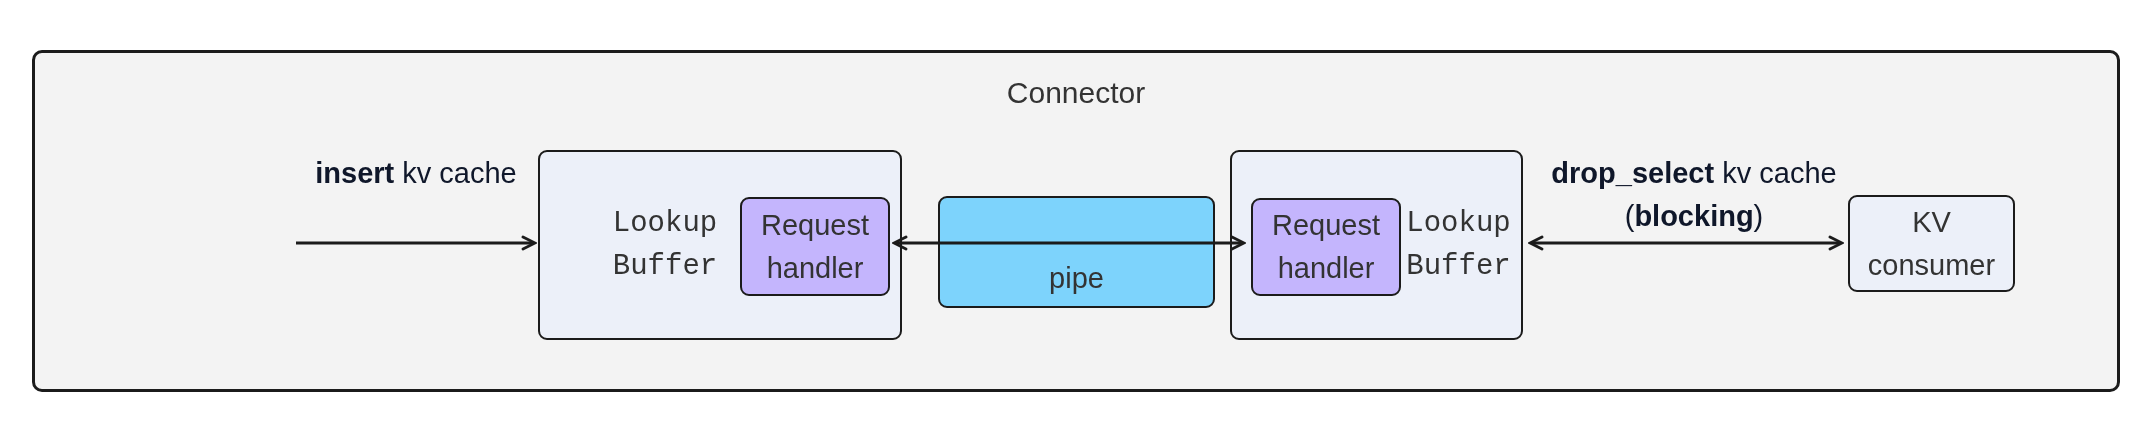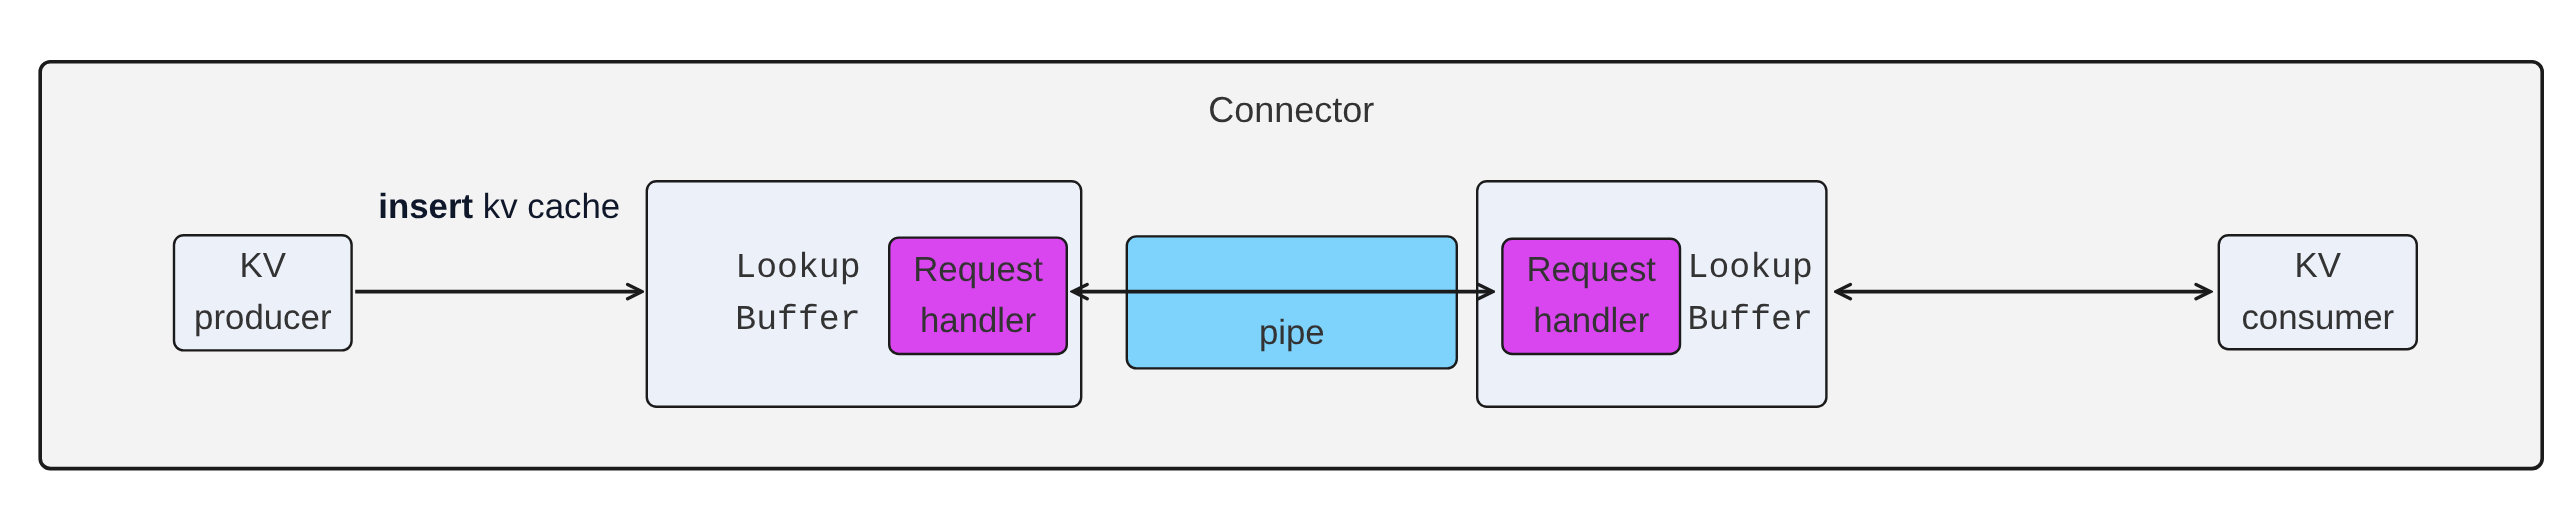--- a/index.html
+++ b/index.html
@@ -25,21 +25,21 @@
   .kv-consumer{left:1848px;top:195px;width:167px;height:97px;}
   .buffer-left{left:538px;top:150px;width:364px;height:190px;}
   .buffer-right{left:1230px;top:150px;width:293px;height:190px;}
   .buffer-label{
     position:absolute;top:0;height:100%;display:flex;align-items:center;
     justify-content:center;text-align:center;font-family:Liberation Mono, monospace;
   }
   .buffer-left .buffer-label{left:60px;width:130px;}
   .buffer-right .buffer-label{right:0px;width:125px;}
   .handler{
-    position:absolute;box-sizing:border-box;background:#d946ef;
+    position:absolute;box-sizing:border-box;background:#c4b5fd;
     border:2.5px solid #1b1b1b;border-radius:9px;
     display:flex;align-items:center;justify-content:center;text-align:center;
   }
   .buffer-left .handler{left:200px;top:45px;width:150px;height:99px;}
   .buffer-right .handler{left:19px;top:46px;width:150px;height:98px;}
   .pipe{
     left:938px;top:196px;width:277px;height:112px;background:#7dd3fc;
     align-items:flex-end;padding-bottom:6px;
   }
   .edge-label{
@@ -53,23 +53,20 @@
 </style>
 </head>
 <body>
 
 <div class="canvas">
 
   <div class="connector-box"></div>
 
   <div class="diagram-title">Connector</div>
 
-  <div class="node kv-producer">
-    <span>KV producer</span>
-  </div>
 
   <div class="edge-label label-insert">
     <div><b>insert</b><span> kv cache</span></div>
   </div>
 
   <div class="node buffer-left">
     <div class="buffer-label">Lookup Buffer</div>
     <div class="handler">
       <span>Request handler</span>
     </div>
@@ -79,20 +76,24 @@
     <span>pipe</span>
   </div>
 
   <div class="node buffer-right">
     <div class="handler">
       <span>Request handler</span>
     </div>
     <div class="buffer-label">Lookup Buffer</div>
   </div>
 
+  <div class="edge-label label-drop">
+    <div><b>drop_select</b><span> kv cache</span></div>
+    <div><span>(</span><b>blocking</b><span>)</span></div>
+  </div>
 
   <div class="node kv-consumer">
     <span>KV consumer</span>
   </div>
 
   <svg class="arrow-layer" width="2146" height="438" viewBox="0 0 2146 438">
     <defs>
       <marker id="ah" viewBox="0 0 16 16" refX="13" refY="8" markerWidth="16" markerHeight="16" markerUnits="userSpaceOnUse" orient="auto-start-reverse">
         <path d="M2,2 L14,8 L2,14" fill="none" stroke="#1b1b1b" stroke-width="2.8" stroke-linecap="round" stroke-linejoin="miter"></path>
       </marker>

